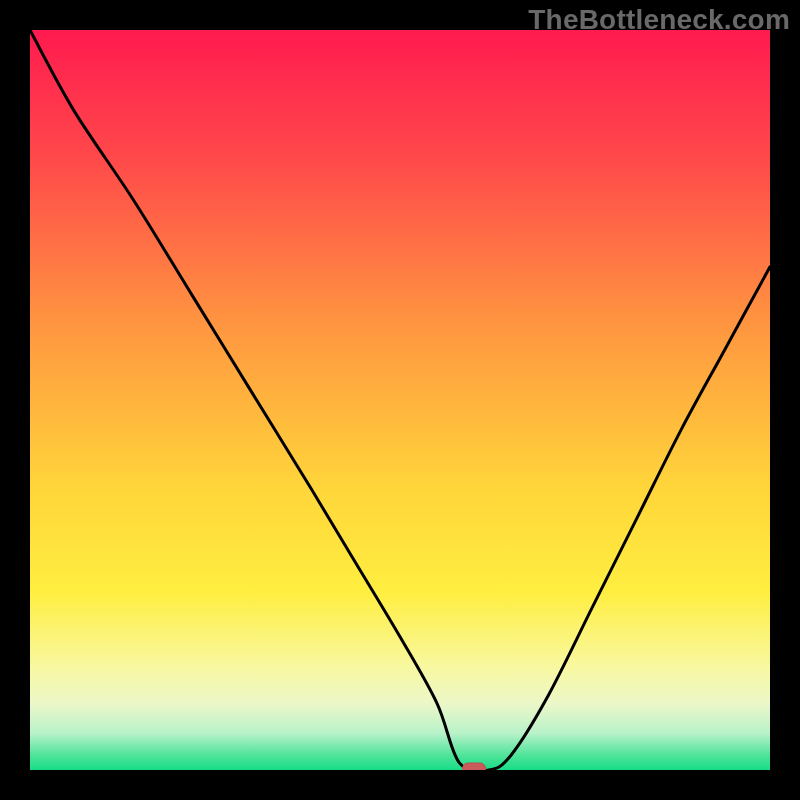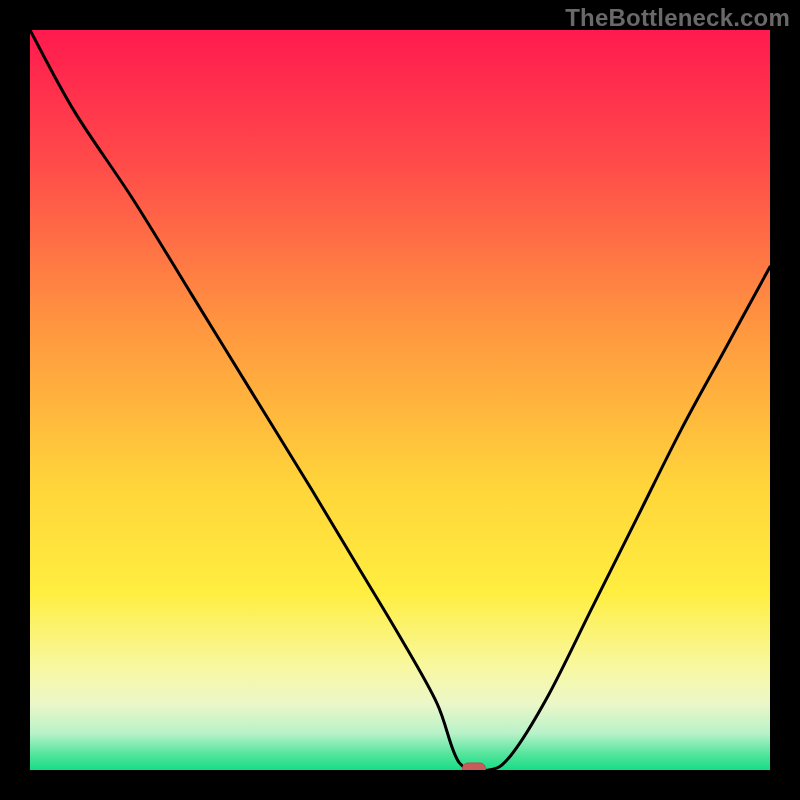--- a/index.html
+++ b/index.html
@@ -15,21 +15,21 @@
     position: relative;
     width: 800px;
     height: 800px;
     background: #000;
   }
   .watermark {
     position: absolute;
     top: 4px;
     right: 10px;
     color: #696969;
-    font-size: 24px;
+    font-size: 28px;
     font-weight: 600;
     letter-spacing: 0.2px;
     z-index: 10;
   }
   .plot-area {
     position: absolute;
     left: 30px;
     top: 30px;
     width: 740px;
     height: 740px;

